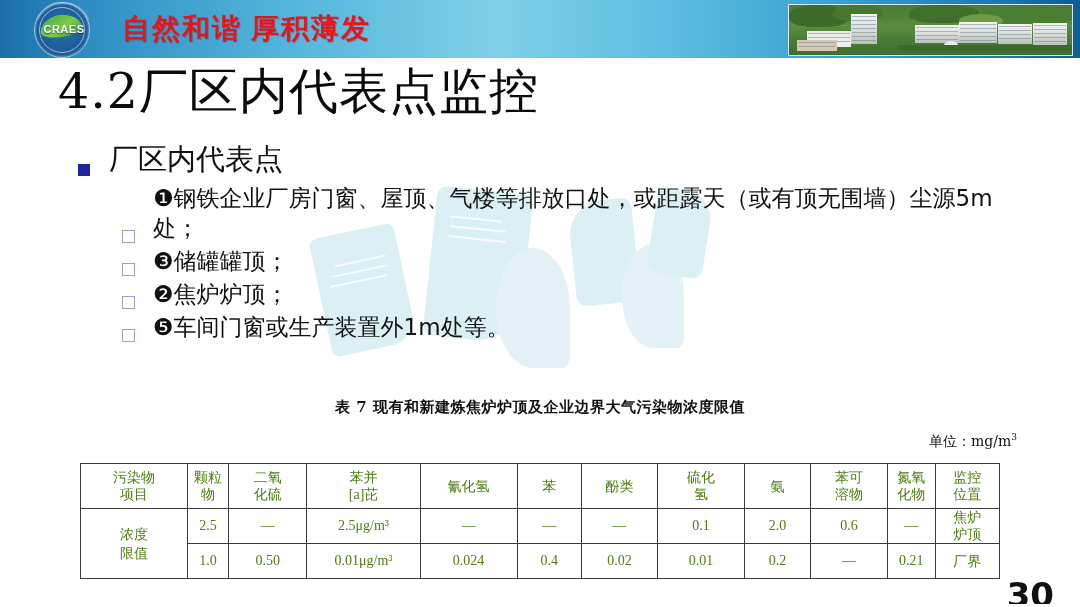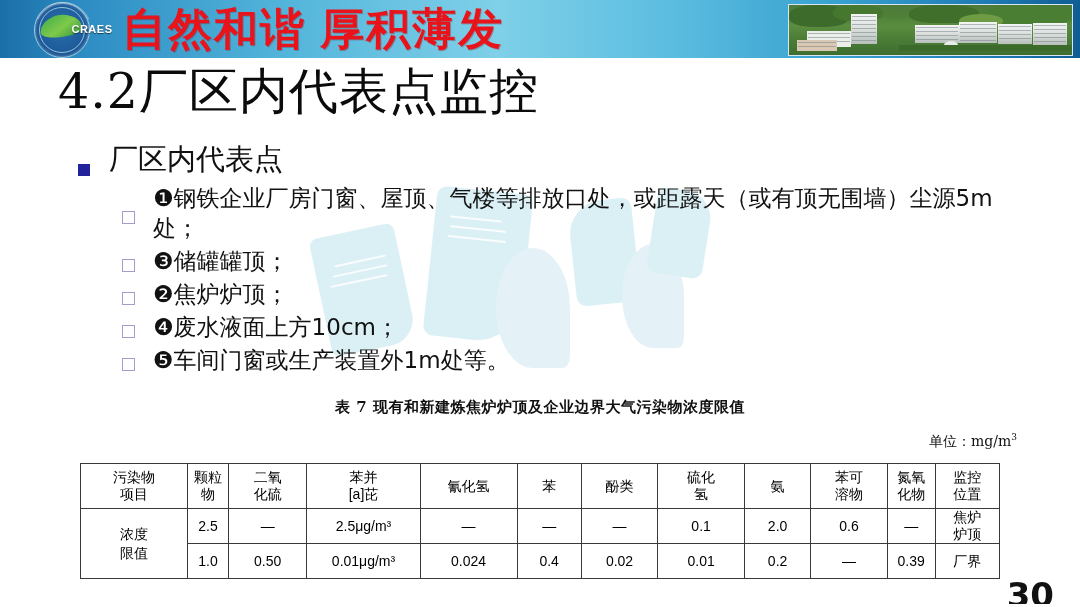--- a/index.html
+++ b/index.html
@@ -38,33 +38,32 @@
     background:linear-gradient(150deg,#3fae4a 0%,#7fc94b 55%,#2f9440 100%);
     border-radius:50% 50% 48% 48% / 70% 70% 30% 30%;
     transform:rotate(-8deg);
   }
   .logo-text{
     position:absolute;left:12px;top:21px;width:52px;
     text-align:center;color:#ffffff;
     font-family:"Liberation Sans",sans-serif;
     font-weight:bold;font-size:11px;letter-spacing:.5px;
     text-shadow:0 1px 1px rgba(0,0,0,.55);
-    padding-left:28px;
   }
   .logo-arc{
     position:absolute;left:8px;top:0;width:54px;height:54px;border-radius:50%;
     border:2px solid rgba(255,255,255,.25);
     clip-path:polygon(0 0,100% 0,100% 30%,0 30%);
   }
 
   .slogan{
     position:absolute;left:122px;top:9px;
     color:#e8131b;
-    font-family:Liberation Sans, sans-serif;
-    font-weight:bold;font-size:44px;line-height:40px;
+    font-family:Liberation Serif, serif;
+    font-weight:bold;font-size:28px;line-height:40px;
     letter-spacing:2px;
     text-shadow:1px 1px 0 rgba(120,0,0,.25);
     white-space:nowrap;
   }
 
   
   .campus{
     position:absolute;right:7px;top:4px;width:283px;height:50px;
     border:1px solid #d8e6ef;background:#e9eff2;overflow:hidden;
   }
@@ -106,21 +105,21 @@
   }
   .sq-blue{
     width:12px;height:12px;background:#22229b;margin-top:12px;margin-right:19px;flex:0 0 auto;
   }
   .lvl1-text{
     font-family:"DejaVu Serif","Liberation Serif",serif;
     font-size:29px;line-height:34px;color:#111;white-space:nowrap;
   }
 
   .sublist{position:absolute;left:122px;top:183px;width:900px;}
-  .subitem{display:flex;align-items:center;margin-bottom:3px;}
+  .subitem{display:flex;align-items:flex-end;margin-bottom:3px;}
   .sq-hollow{
     width:11px;height:11px;border:1.5px solid #9d9fcf;background:transparent;
     margin-top:9px;margin-right:18px;flex:0 0 auto;
   }
   .subtext{
     font-family:"DejaVu Sans","Liberation Sans",sans-serif;
     font-size:23px;line-height:30px;color:#111;
     letter-spacing:0px;
   }
 
@@ -133,22 +132,22 @@
   .tbl-unit{
     position:absolute;right:63px;top:432px;
     font-family:"DejaVu Serif","Liberation Serif",serif;
     font-size:14px;color:#111;
   }
   .tbl-unit sup{font-size:9px;}
 
   table.limits{
     position:absolute;left:80px;top:463px;width:920px;
     border-collapse:collapse;
-    font-family:Liberation Sans, sans-serif;
-    color:#000000;
+    font-family:Liberation Serif, serif;
+    color:#4d7c0f;
     background:#fff;
   }
   table.limits td,table.limits th{
     border:1px solid #3a3a3a;
     text-align:center;vertical-align:middle;
     font-weight:normal;
     padding:0;
   }
   table.limits thead td{height:44px;font-size:14px;line-height:17px;}
   table.limits tbody td{height:34px;font-size:14px;}
@@ -248,24 +247,20 @@
     <div class="subitem">
       <span class="sq-hollow"></span>
       <span class="subtext">❸储罐罐顶；</span>
     </div>
     <div class="subitem">
       <span class="sq-hollow"></span>
       <span class="subtext">❷焦炉炉顶；</span>
     </div>
     <div class="subitem">
       <span class="sq-hollow"></span>
-      <span class="subtext">❹废水液面上方10cm；</span>
-    </div>
-    <div class="subitem">
-      <span class="sq-hollow"></span>
       <span class="subtext">❺车间门窗或生产装置外1m处等。</span>
     </div>
   </div>
 
   <div class="tbl-caption">表 7   现有和新建炼焦炉炉顶及企业边界大气污染物浓度限值</div>
   <div class="tbl-unit">
     <span>单位：</span><span>mg/m</span><sup>3</sup>
   </div>
 
   <table class="limits">
@@ -334,21 +329,21 @@
       <tr>
         <td>1.0</td>
         <td>0.50</td>
         <td>0.01μg/m³</td>
         <td>0.024</td>
         <td>0.4</td>
         <td>0.02</td>
         <td>0.01</td>
         <td>0.2</td>
         <td class="dash">—</td>
-        <td>0.39</td>
+        <td>0.21</td>
         <td class="pos">厂界</td>
       </tr>
     </tbody>
   </table>
 
   <div class="pagenum">30</div>
   <div class="baseline"></div>
 
 </div>
 

